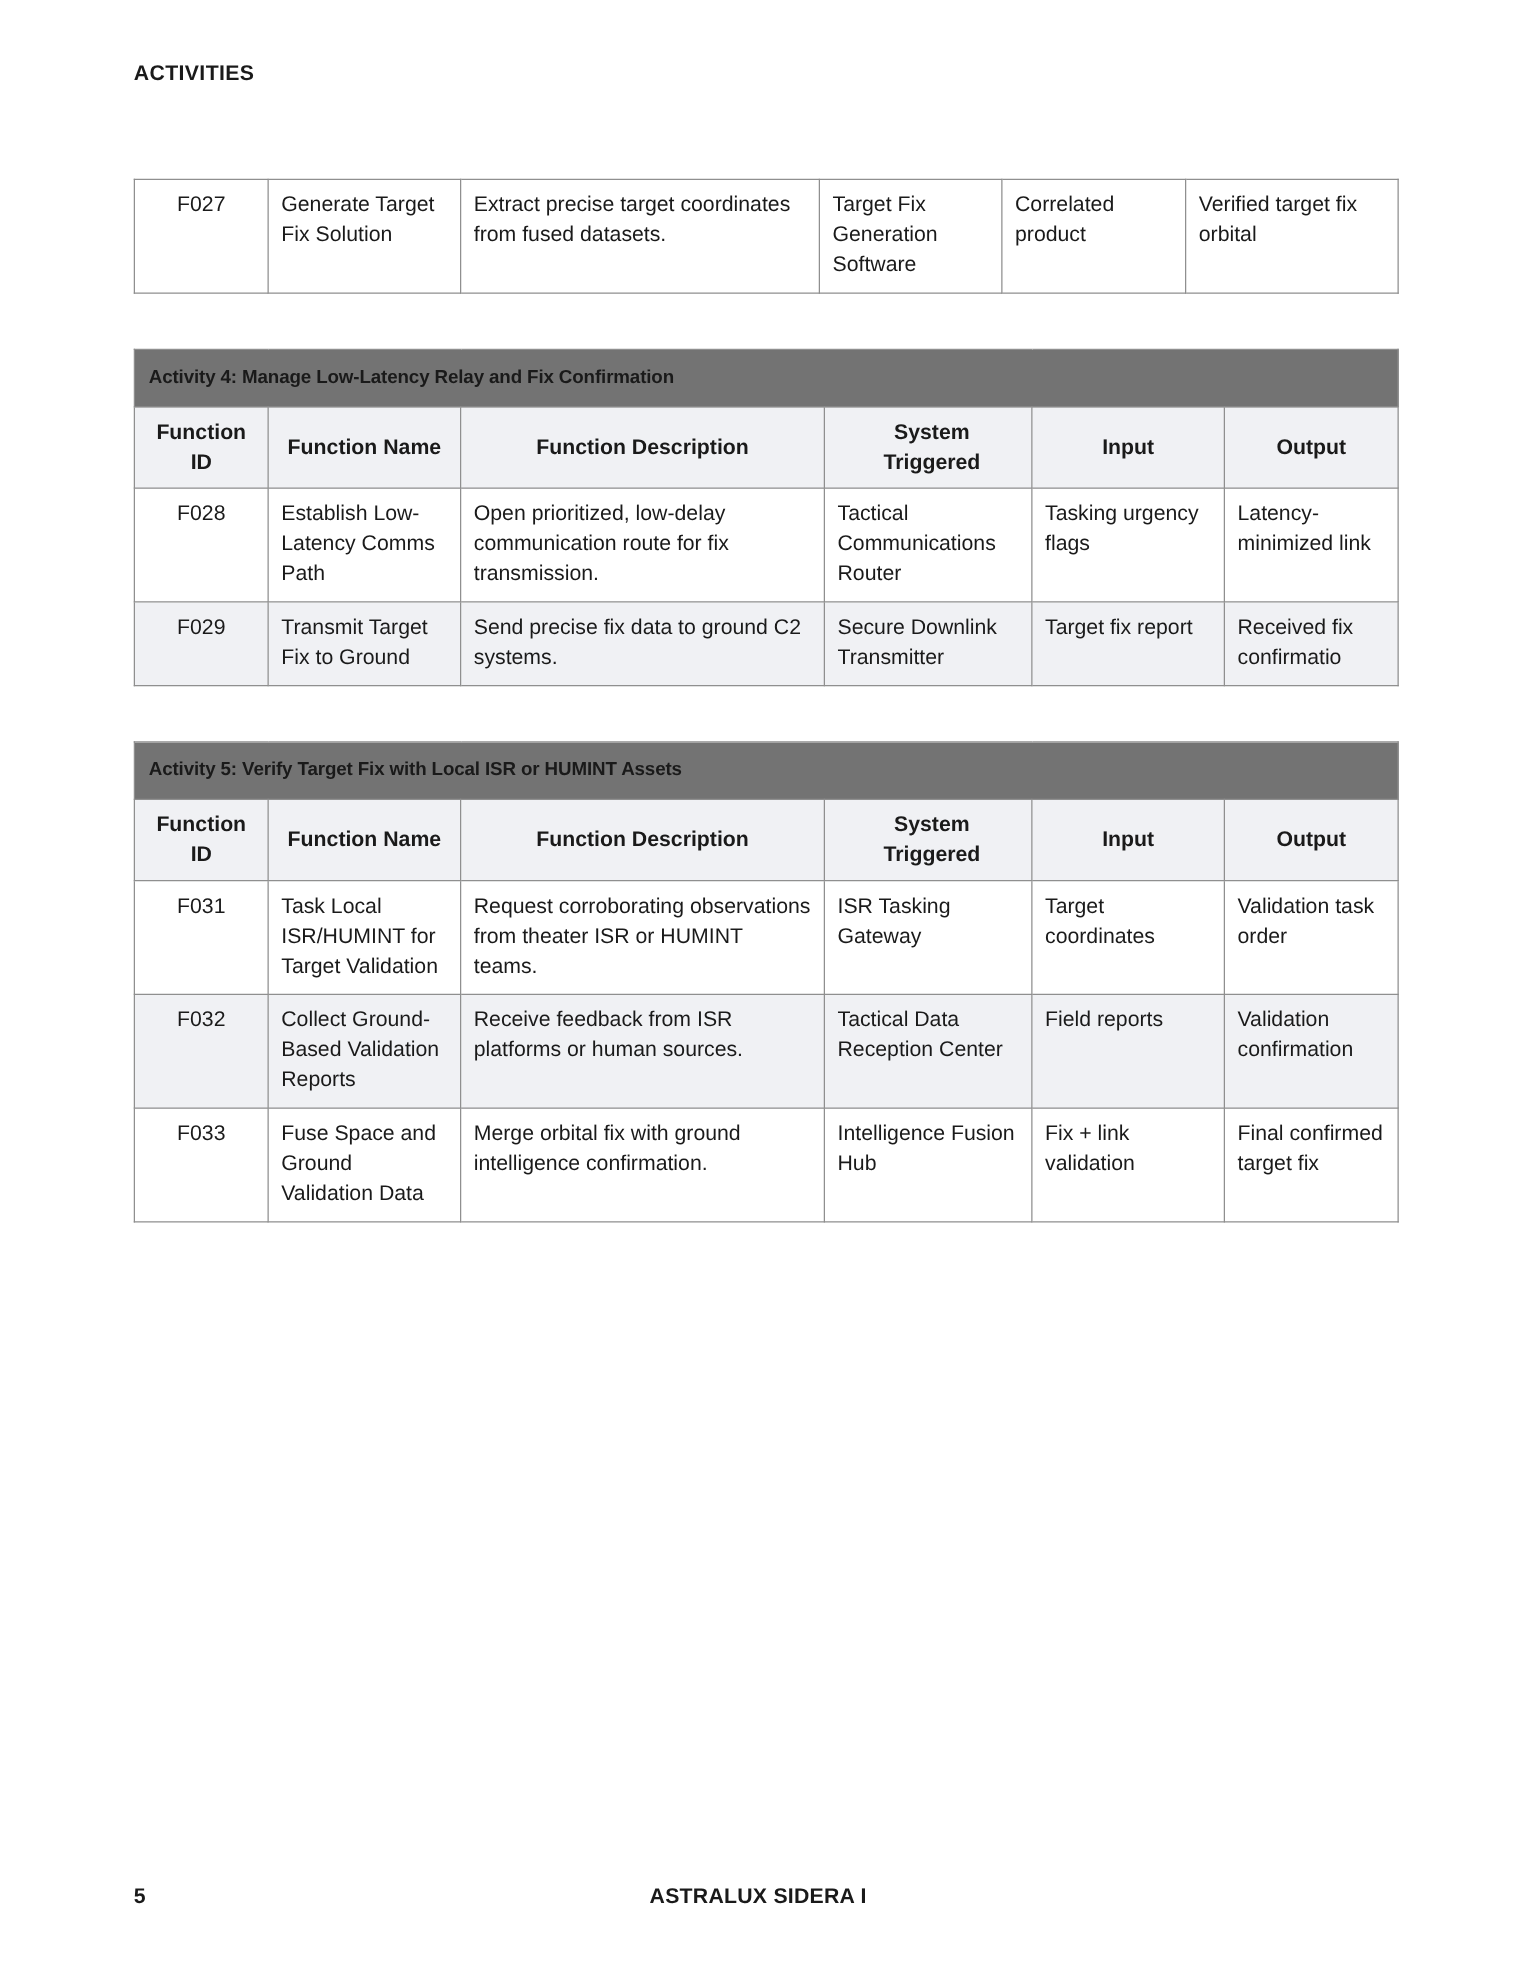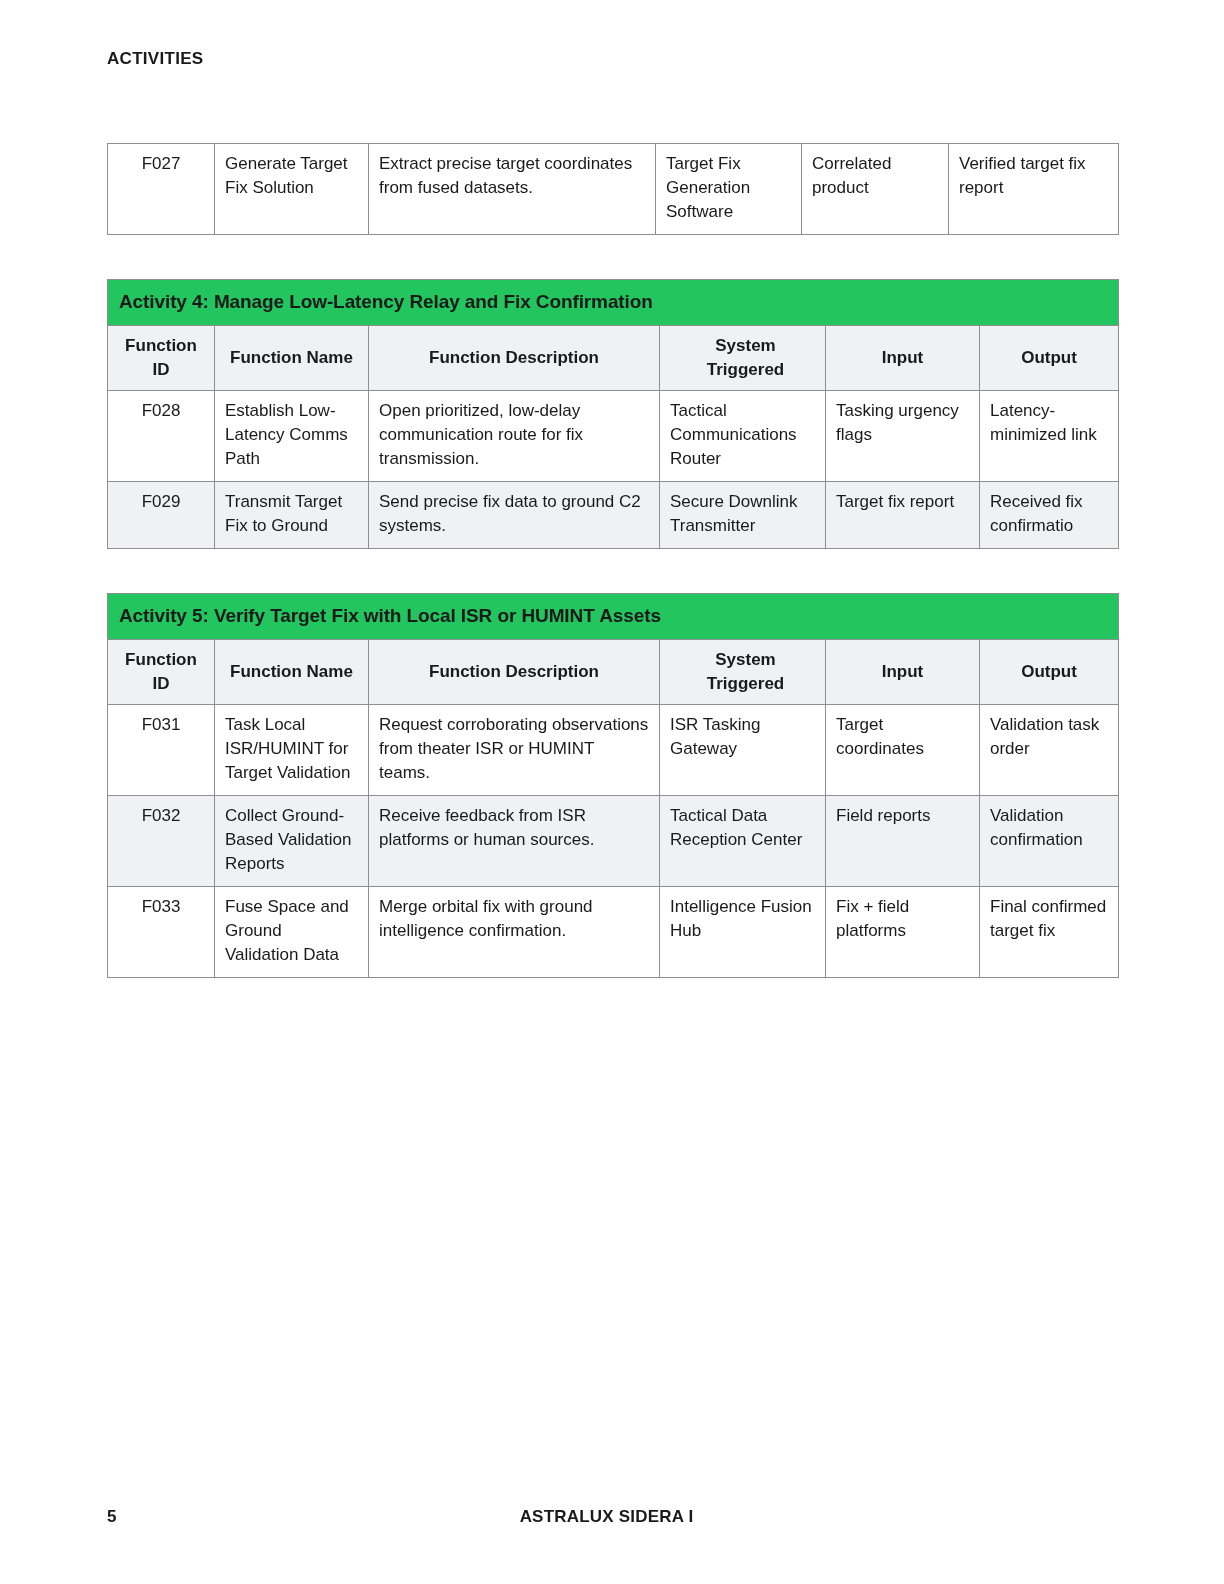--- a/index.html
+++ b/index.html
@@ -23,25 +23,25 @@
   table.func-table {
     border-collapse:collapse;
     table-layout:fixed;
     width:1011px;
     margin-top:44px;
   }
   table.cont-table { margin-top:74px;border-radius:32px; }
   th, td { border:1px solid #8f8f8f; box-sizing:border-box; }
   th.table-title {
     text-align:left;
-    font-size:19px;
+    font-size:15px;
     font-weight:bold;
     line-height:26px;
     padding:9px 11px 10px 11px;
-    background:#22c55e;
+    background:#737373;
     letter-spacing:-0.1px;
   }
   th.col-h {
     background:#f0f1f4;
     font-size:17px;
     font-weight:bold;
     line-height:24px;
     text-align:center;
     vertical-align:middle;
     padding:8px 10px;
@@ -93,21 +93,21 @@
           <col class="c6">
     </colgroup>
 
     <tbody>
           <tr>
             <td class="col-1">F027</td>
             <td class="col-2">Generate Target Fix Solution</td>
             <td class="col-3">Extract precise target coordinates from fused datasets.</td>
             <td class="col-4">Target Fix Generation Software</td>
             <td class="col-5">Correlated product</td>
-            <td class="col-6">Verified target fix report</td>
+            <td class="col-6">Verified target fix orbital</td>
           </tr>
         </tbody>
   </table>
       <table class="func-table">
     <colgroup>
       <col class="c1">
           <col class="c2">
           <col class="c3">
           <col class="c4">
           <col class="c5">
@@ -182,21 +182,21 @@
             <td class="col-3">Receive feedback from ISR platforms or human sources.</td>
             <td class="col-4">Tactical Data Reception Center</td>
             <td class="col-5">Field reports</td>
             <td class="col-6">Validation confirmation</td>
           </tr>
           <tr>
             <td class="col-1">F033</td>
             <td class="col-2">Fuse Space and Ground Validation Data</td>
             <td class="col-3">Merge orbital fix with ground intelligence confirmation.</td>
             <td class="col-4">Intelligence Fusion Hub</td>
-            <td class="col-5">Fix + field platforms</td>
+            <td class="col-5">Fix + link validation</td>
             <td class="col-6">Final confirmed target fix</td>
           </tr>
         </tbody>
   </table>
     </div>
 
   <div class="footer">
     <span class="page-num">5</span>
     <span class="doc-title">ASTRALUX SIDERA I</span>
   </div>

